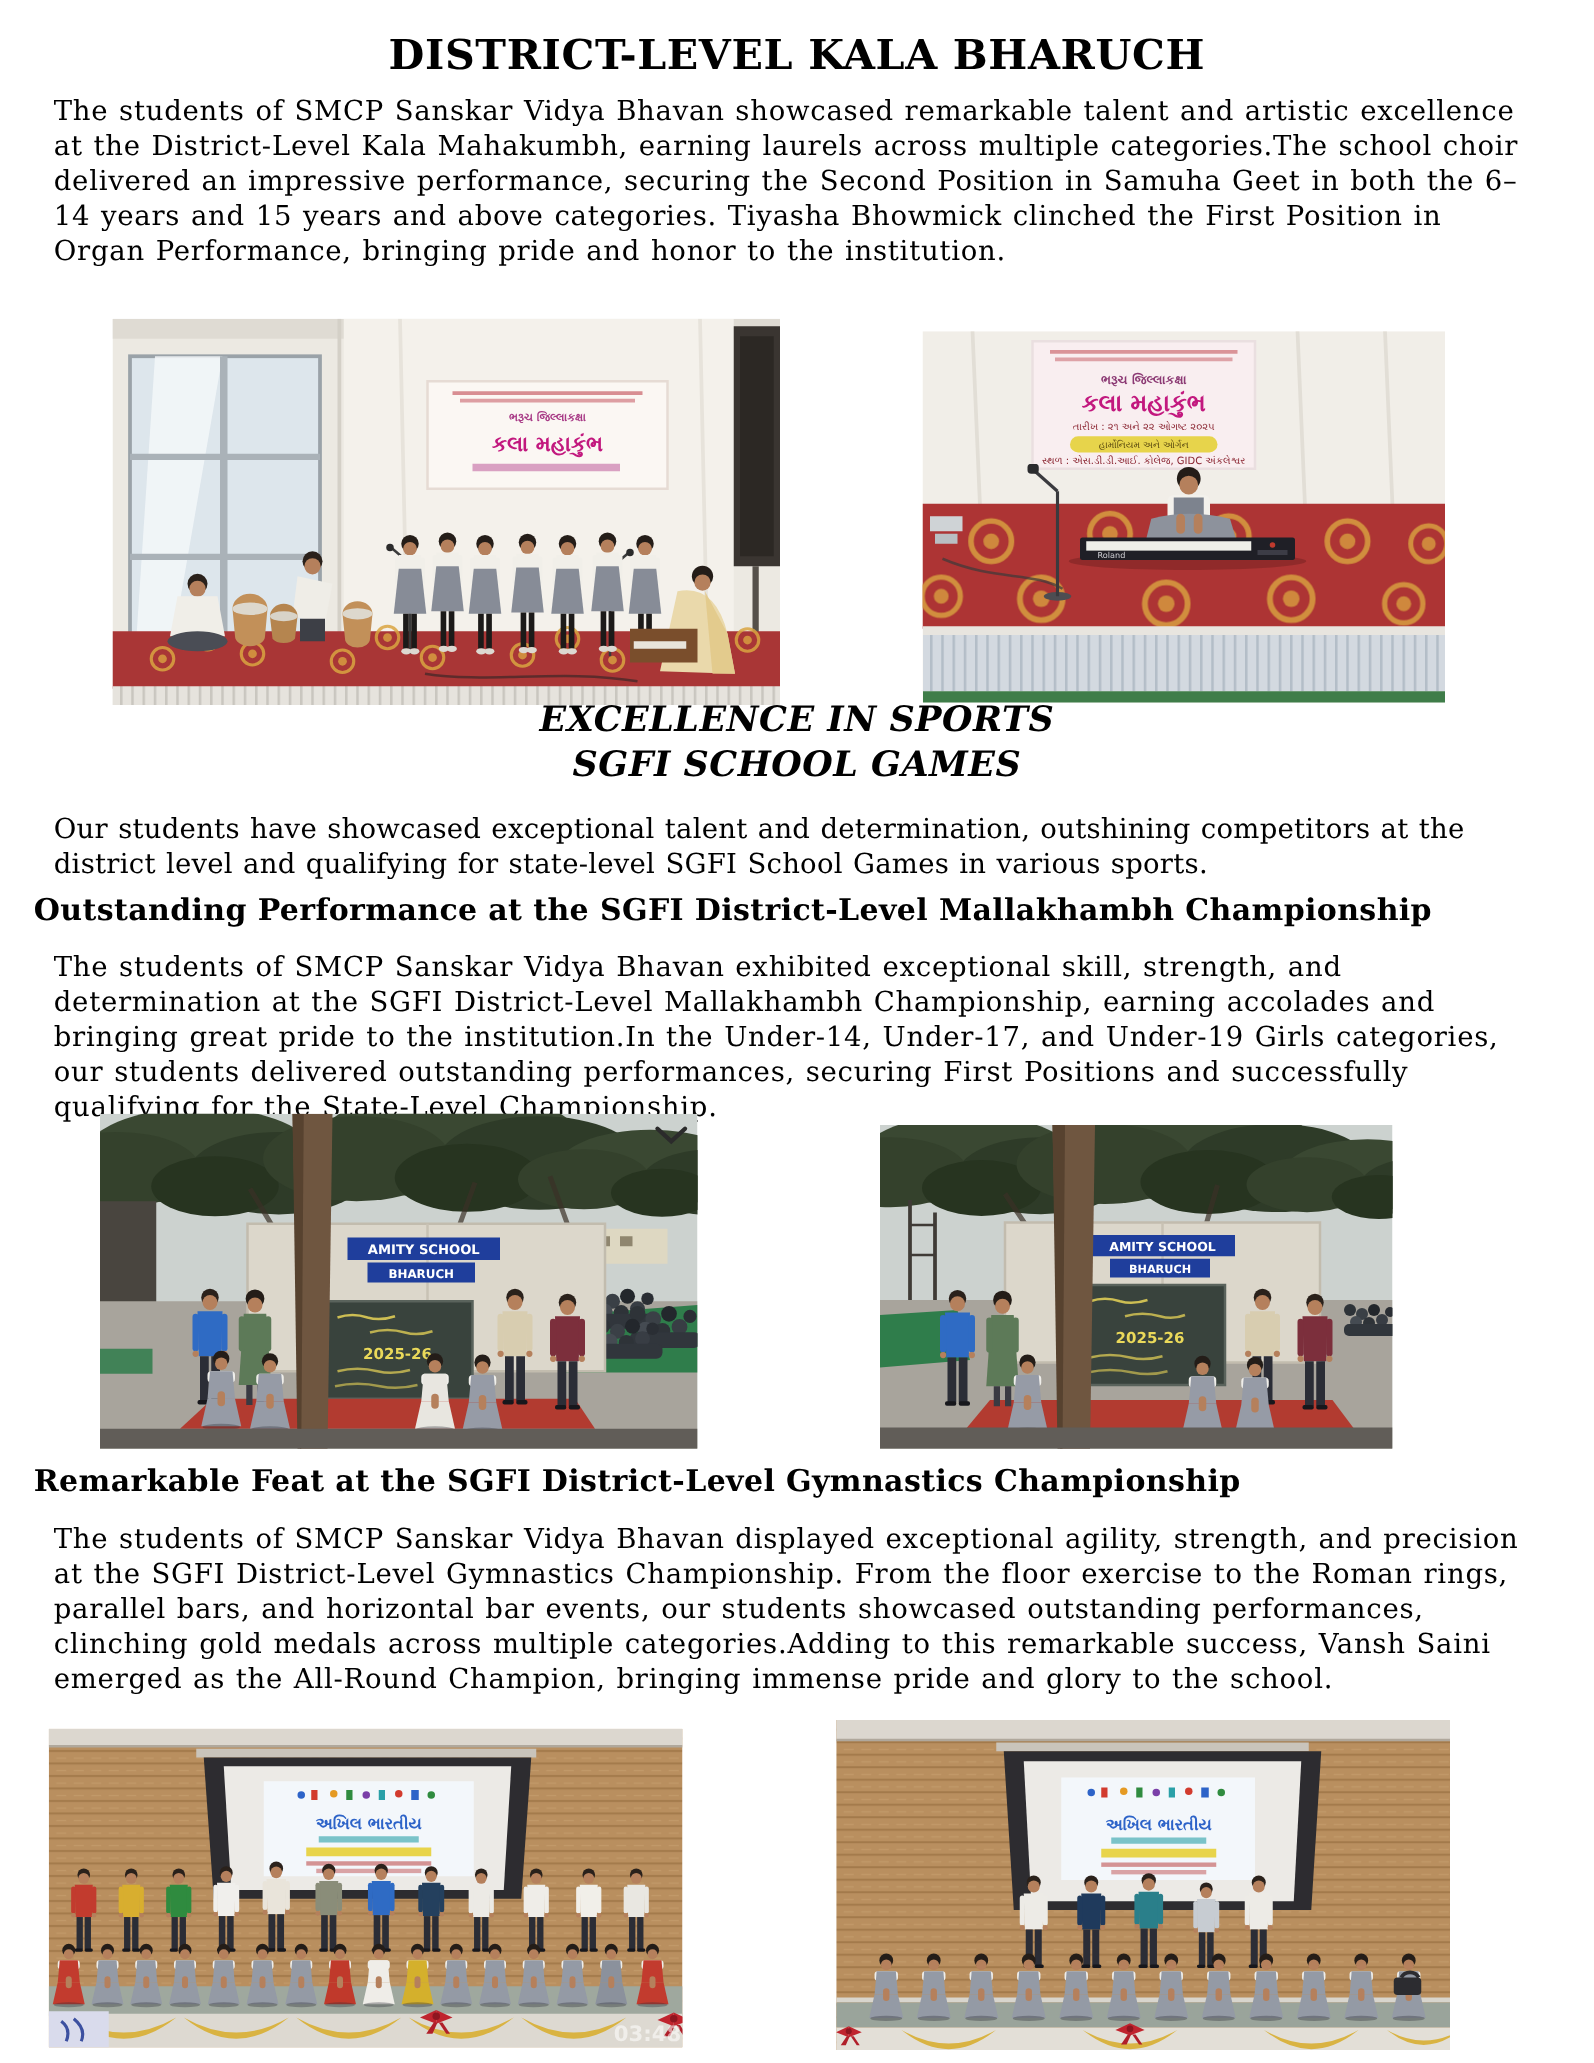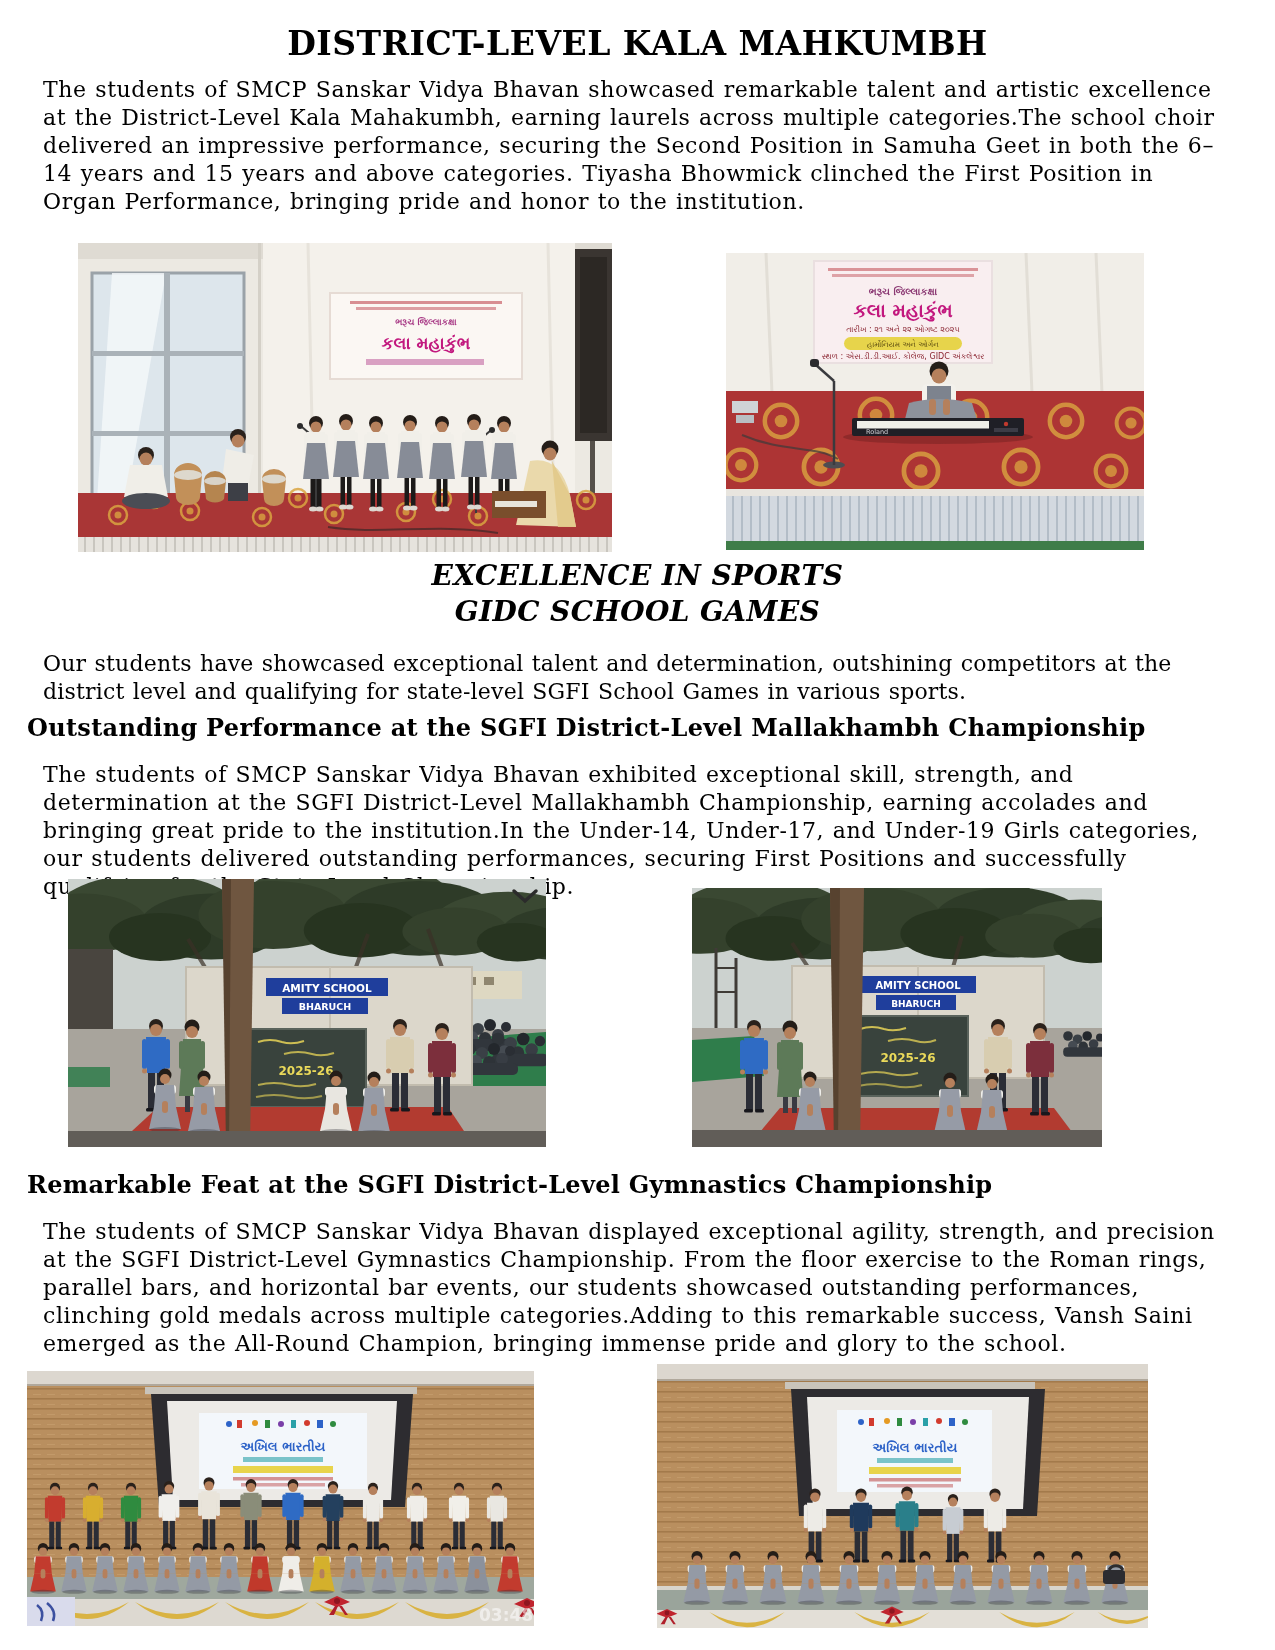--- a/index.html
+++ b/index.html
@@ -15,21 +15,21 @@
     position:absolute;left:27px;width:1188px;margin:16px;
     font-size:22px;line-height:28px;letter-spacing:.6px;word-spacing:1px;
   }
   .center-head{
     position:absolute;left:0;width:100%;margin:0;text-align:center;
     font-size:28px;font-weight:bold;font-style:italic;letter-spacing:.4px;
   }
   .sub-head{
     position:absolute;left:27px;margin:0;font-size:24px;font-weight:bold;letter-spacing:.3px;text-align:center;
   }
-  figure{position:absolute;margin:0;padding:1px;}
+  figure{position:absolute;margin:12px;padding:1px;}
   figure svg{display:block;}
   .svgtxt{font-family:"DejaVu Sans",sans-serif;}
 </style>
 </head>
 <body>
 
 <svg width="0" height="0" style="position:absolute" aria-hidden="true">
 <defs>
   <pattern id="pleatW" width="9" height="12" patternUnits="userSpaceOnUse">
     <rect width="9" height="12" fill="#e6e3dd"></rect>
@@ -126,21 +126,21 @@
         <rect x="8" y="-4" width="5" height="8" fill="#2aa0a8"></rect>
     <circle cx="24" cy="-1" r="3" fill="#d23b2e"></circle>
         <rect x="34" y="-4" width="6" height="8" fill="#2d63c8"></rect>
     <circle cx="50" cy="0" r="3" fill="#2f8b3f"></circle>
   </g>
 </defs>
 </svg>
 
 <div class="page">
 
-  <h1 class="doc-title">DISTRICT-LEVEL KALA MAHKUMBH</h1>
+  <h1 class="doc-title">DISTRICT-LEVEL KALA BHARUCH</h1>
 
   <p class="para" style="top:60px">The students of SMCP Sanskar Vidya Bhavan showcased remarkable talent and artistic excellence at the District-Level Kala Mahakumbh, earning laurels across multiple categories.The school choir delivered an impressive performance, securing the Second Position in Samuha Geet in both the 6–14 years and 15 years and above categories. Tiyasha Bhowmick clinched the First Position in Organ Performance, bringing pride and honor to the institution.</p>
 
   <figure style="left:77px;top:242px">
     <svg width="534" height="309" viewBox="0 0 534 309">
       <rect width="534" height="309" fill="#ece9e2"></rect>
       <rect width="534" height="16" fill="#dfdbd3"></rect>
       <g>
         <rect x="14" y="30" width="152" height="242" fill="#dde6ec" stroke="#9aa2a8" stroke-width="3"></rect>
         <path d="M34,30 L88,30 L46,272 L18,272 Z" fill="#f3f7f9" opacity=".85"></path>
@@ -281,21 +281,21 @@
         <rect x="268" y="175" width="24" height="4" fill="#3c3c46"></rect>
         <text class="svgtxt" x="140" y="181" font-size="6.5" fill="#cfcfd4">Roland</text>
       </g>
       <rect y="236" width="418" height="7" fill="#e8e5df"></rect>
       <rect y="243" width="418" height="45" fill="url(#pleatB)"></rect>
       <rect y="288" width="418" height="9" fill="#3f7d49"></rect>
     </svg>
   </figure>
 
   <h2 class="center-head" style="top:559px">EXCELLENCE IN SPORTS</h2>
-  <h2 class="center-head" style="top:595px">GIDC SCHOOL GAMES</h2>
+  <h2 class="center-head" style="top:595px">SGFI SCHOOL GAMES</h2>
 
   <p class="para" style="top:634px;width:1215px;letter-spacing:.2px">Our students have showcased exceptional talent and determination, outshining competitors at the district level and qualifying for state-level SGFI School Games in various sports.</p>
 
   <h3 class="sub-head" style="top:713px">Outstanding Performance at the SGFI District-Level Mallakhambh Championship</h3>
   <p class="para" style="top:745px">The students of SMCP Sanskar Vidya Bhavan exhibited exceptional skill, strength, and determination at the SGFI District-Level Mallakhambh Championship, earning accolades and bringing great pride to the institution.In the Under-14, Under-17, and Under-19 Girls categories, our students delivered outstanding performances, securing First Positions and successfully qualifying for the State-Level Championship.</p>
 
   <figure style="left:67px;top:878px">
     <svg width="478" height="268" viewBox="0 0 478 268">
       <rect width="478" height="268" fill="#ccd2cf"></rect>
       <rect x="390" y="92" width="64" height="28" fill="#ded8c2"></rect>

